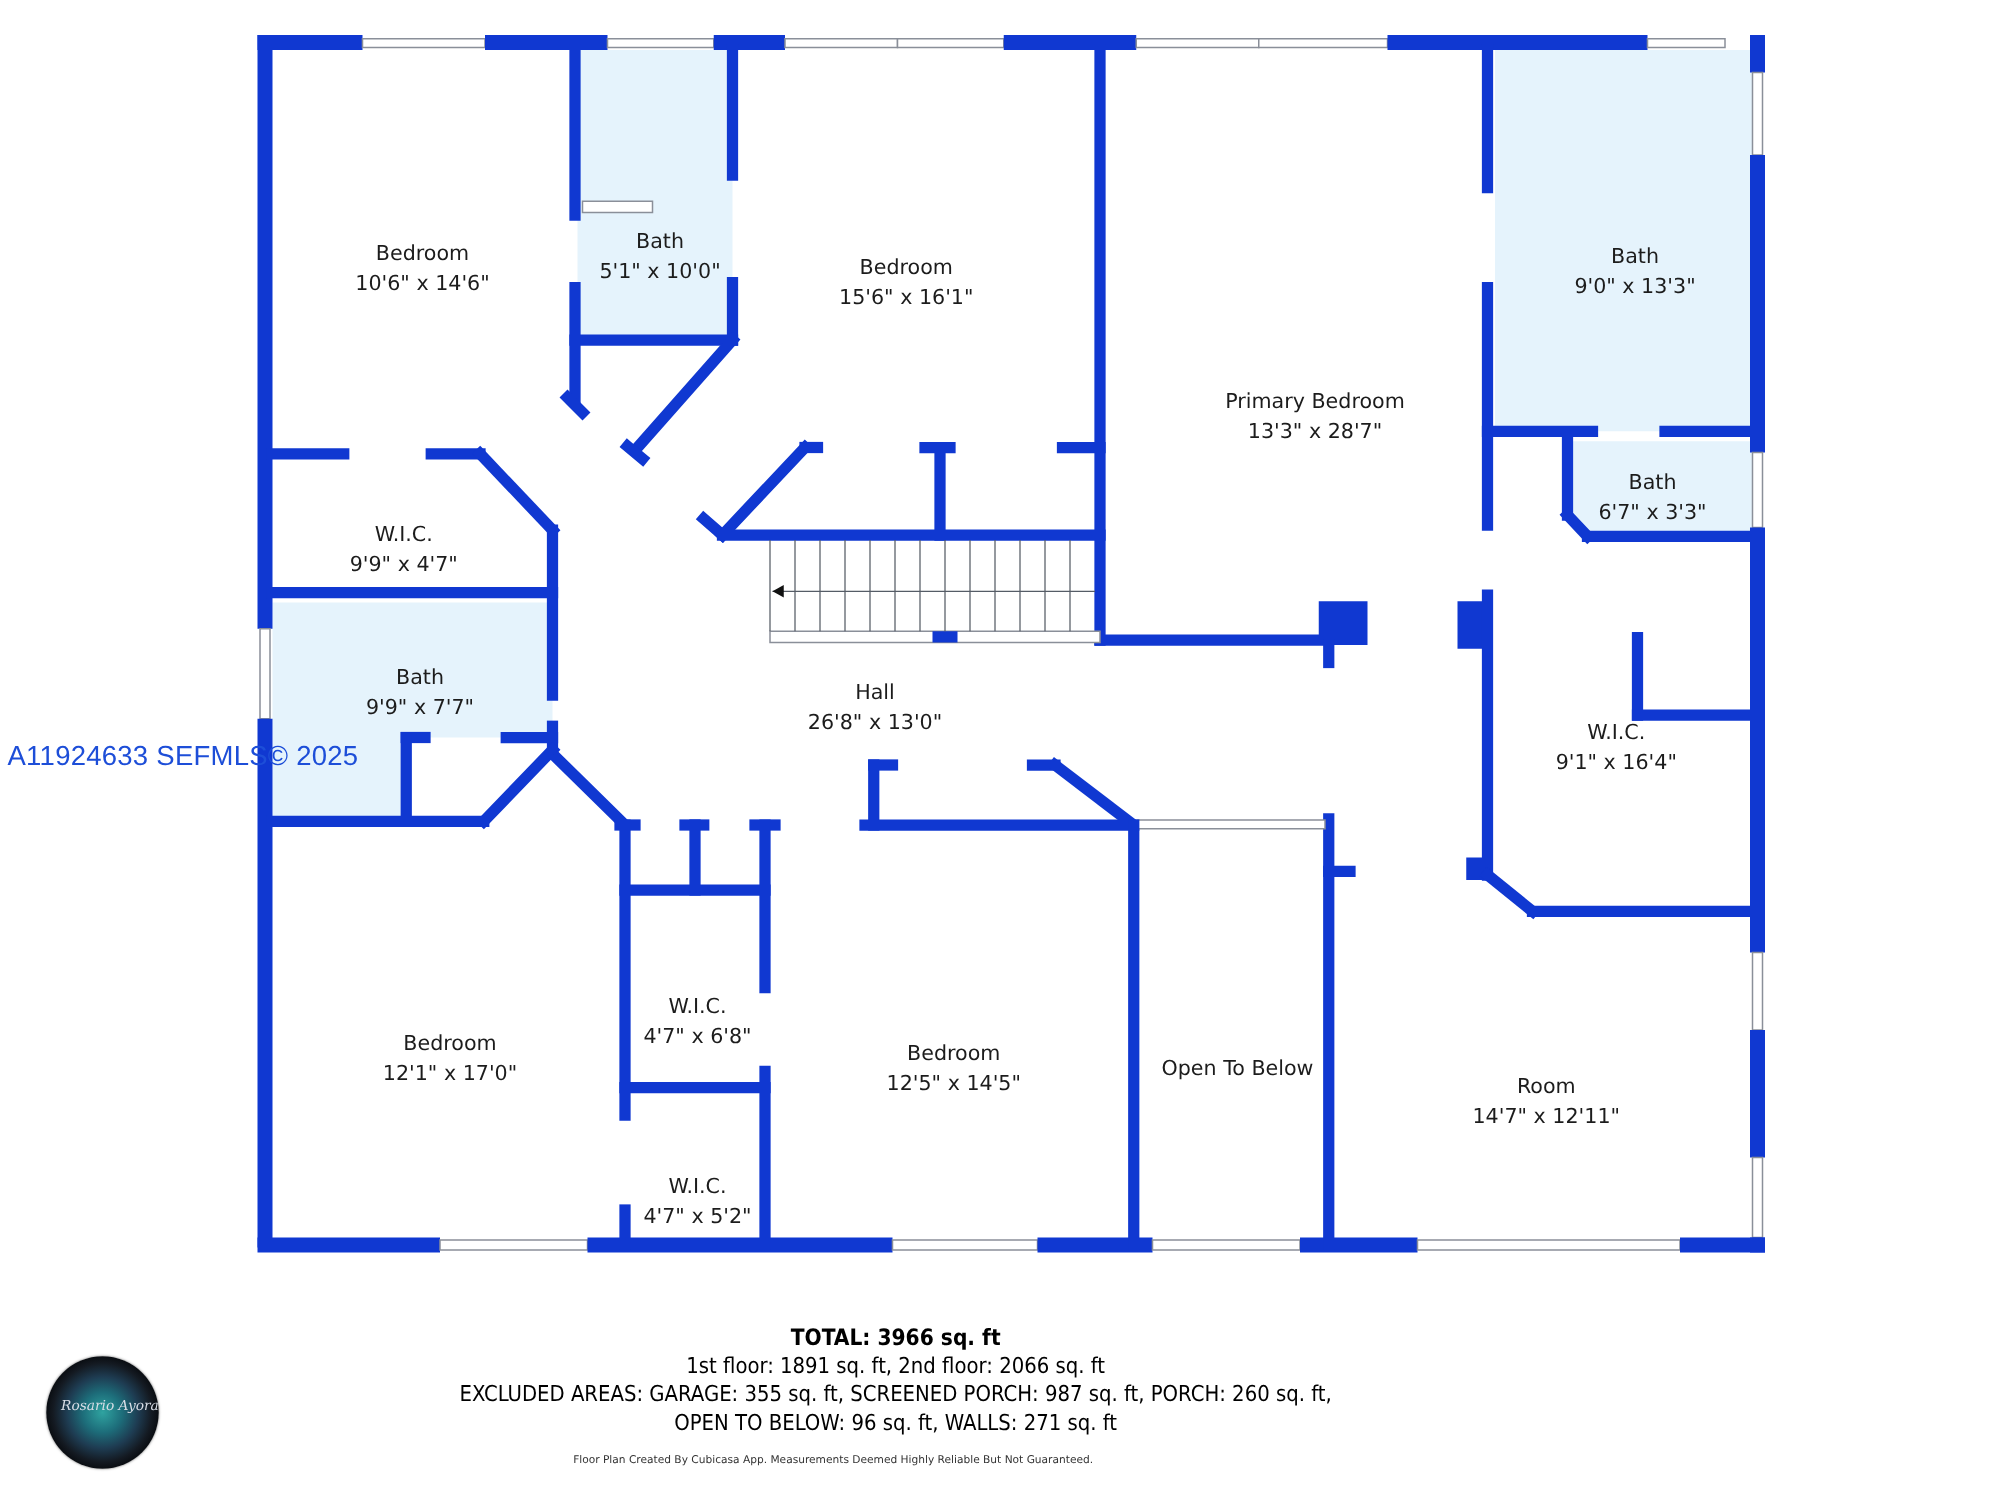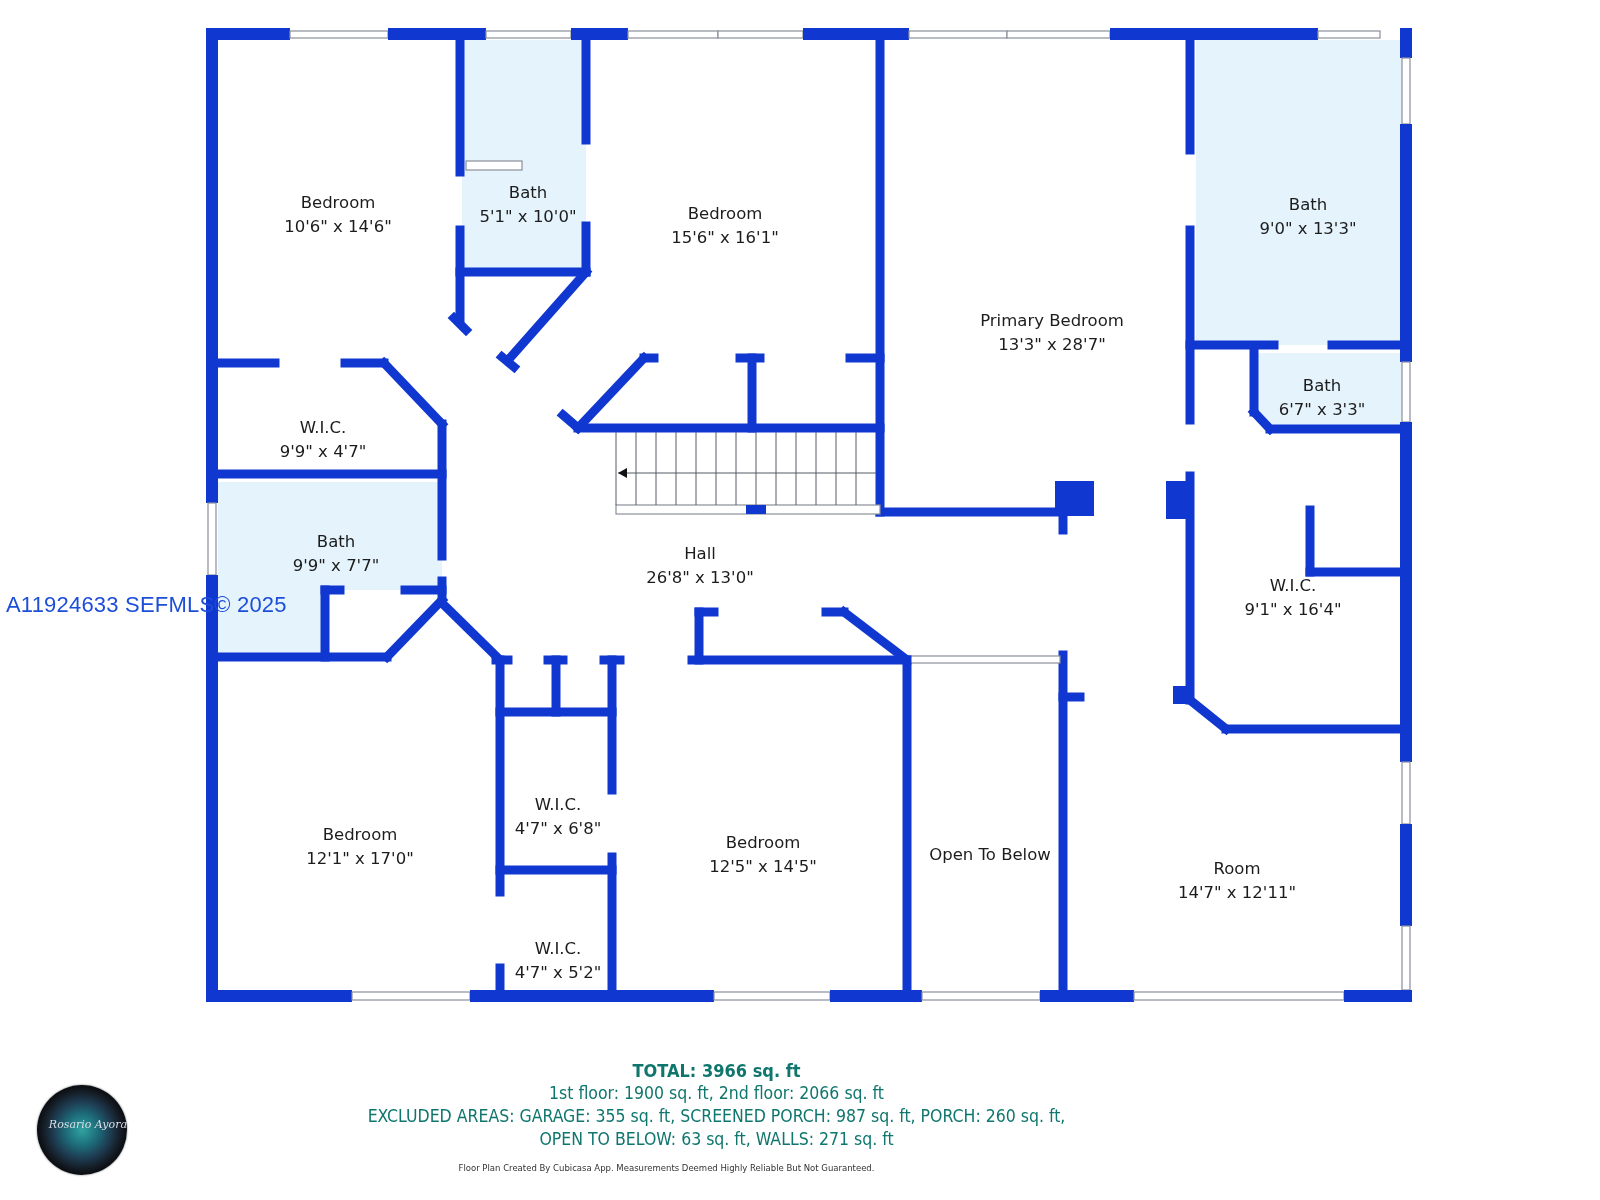--- a/index.html
+++ b/index.html
@@ -8,21 +8,21 @@
   #plan { position:absolute; left:0; top:0; width:1600px; height:1200px; }
   .wall { fill:#1038d1; }
   .wl { stroke:#1038d1; stroke-width:9; stroke-linecap:square; fill:none; }
   .win { fill:#ffffff; stroke:#8a8f99; stroke-width:1.2; }
   .bath { fill:#e5f3fc; }
   .stair { stroke:#555c66; stroke-width:1; fill:none; }
   .rlabel { font-size:16.5px; fill:#1c1c1c; text-anchor:middle; }
   .mark { fill:#111; }
   .watermark { position:absolute; left:6px; top:592px; font-family:"Liberation Sans",sans-serif;
                font-size:22px; color:#1d4ed8; letter-spacing:0.2px; white-space:nowrap; }
-  .summary { position:absolute; left:0; width:1433px; text-align:center; font-size:17.5px; color:#0f766e;
+  .summary { position:absolute; left:0; width:1433px; text-align:center; font-size:17.5px; color:#000000;
              font-family:"DejaVu Sans Condensed","DejaVu Sans",sans-serif; }
   .summary.total { top:1060px; font-weight:bold; font-size:18px; }
   .summary.l1 { top:1083px; }
   .summary.l2 { top:1106px; }
   .summary.l3 { top:1129px; }
   .disclaimer { position:absolute; left:0; width:1333px; top:1163px; text-align:center; font-size:8.5px; color:#333; }
   .logo { position:absolute; left:37px; top:1085px; width:90px; height:90px; border-radius:50%;
           background: radial-gradient(circle at 50% 50%, #2fa3a0 0%, #1d6d7a 25%, #1e3c52 45%, #141a22 62%, #05070a 75%, #2a2d33 80%, #0b0c0e 100%);
           box-shadow:0 0 2px #666; }
   .logo-script { position:absolute; left:37px; top:1118px; width:90px; text-align:right; font-family:"DejaVu Serif",serif;
@@ -217,16 +217,16 @@
     <text class="rlabel" x="1237" y="898">14'7" x 12'11"</text>
   </g>
 </svg>
 
 <div class="watermark">A11924633  SEFMLS© 2025</div>
 
 <div class="logo"></div>
 <div class="logo-script">Rosario Ayora</div>
 
 <div class="summary total">TOTAL: 3966 sq. ft</div>
-<div class="summary l1">1st floor: 1900 sq. ft, 2nd floor: 2066 sq. ft</div>
+<div class="summary l1">1st floor: 1891 sq. ft, 2nd floor: 2066 sq. ft</div>
 <div class="summary l2">EXCLUDED AREAS: GARAGE: 355 sq. ft, SCREENED PORCH: 987 sq. ft, PORCH: 260 sq. ft,</div>
-<div class="summary l3">OPEN TO BELOW: 63 sq. ft, WALLS: 271 sq. ft</div>
+<div class="summary l3">OPEN TO BELOW: 96 sq. ft, WALLS: 271 sq. ft</div>
 <div class="disclaimer">Floor Plan Created By Cubicasa App. Measurements Deemed Highly Reliable But Not Guaranteed.</div>
 
 </body></html>

